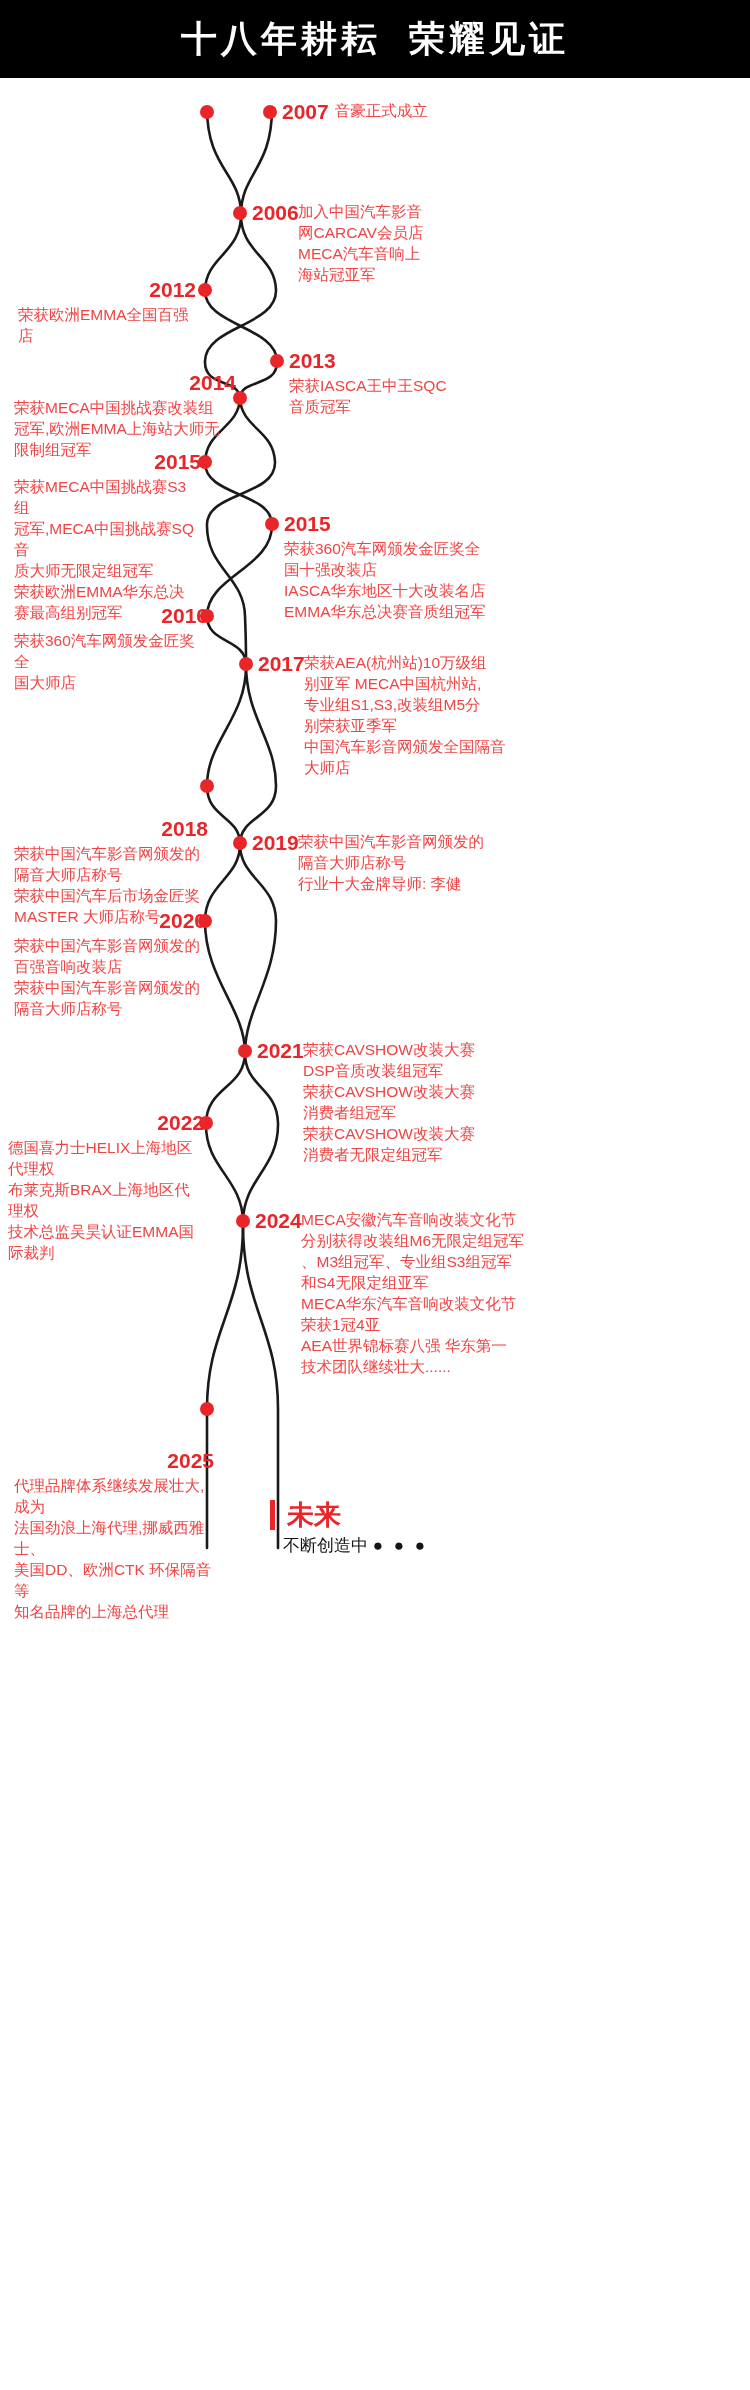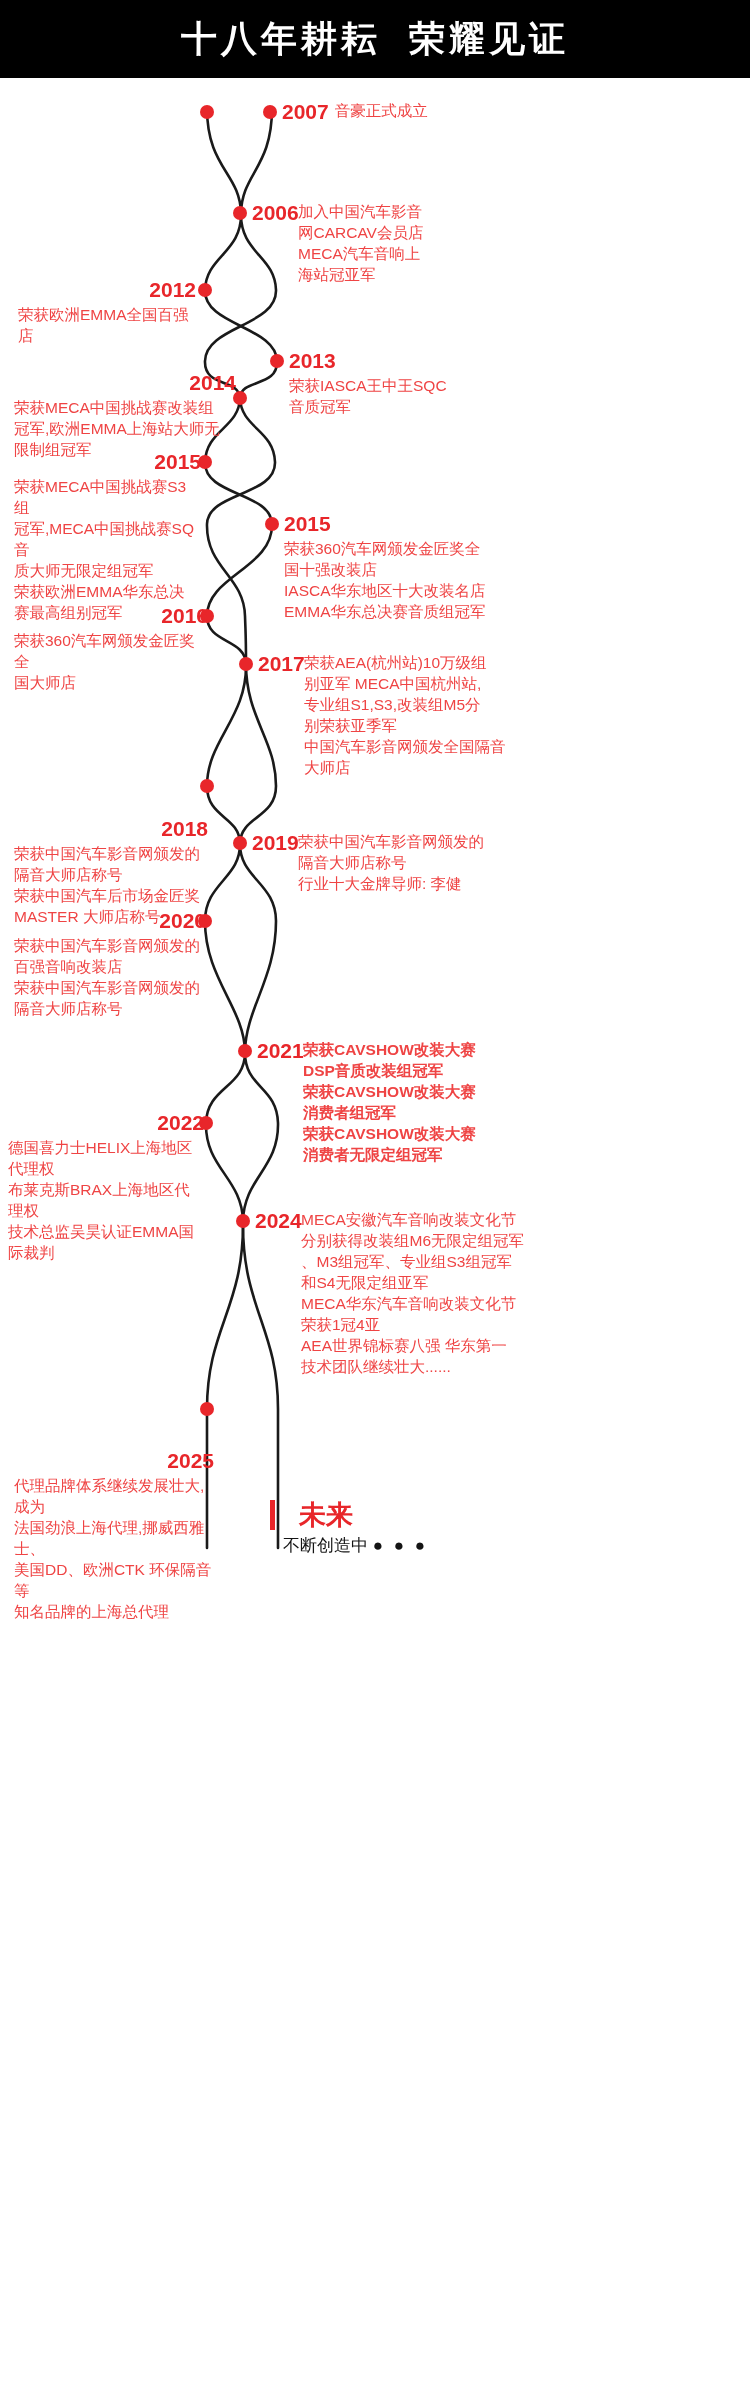--- a/index.html
+++ b/index.html
@@ -81,21 +81,21 @@
     position: absolute;
     z-index: 6;
   }
   #future-title {
     color: #e8262a;
     font-size: 27px;
     font-weight: bold;
     line-height: 30px;
     font-family: "Liberation Sans", sans-serif;
     border-left: 5px solid #e8262a;
-    padding-left: 24px;
+    padding-left: 12px;
   }
   #future-sub {
     color: #141414;
     font-size: 17px;
     line-height: 24px;
     margin-top: 4px;
     padding-left: 13px;
     font-family: "Liberation Sans", sans-serif;
     white-space: nowrap;
   }
@@ -252,21 +252,21 @@
   <div class="entry left" style="left:14px; top:831px; width:192px;">
     <div class="year">2020</div>
     <div class="desc" style="margin-top:2px;">荣获中国汽车影音网颁发的
 百强音响改装店
 荣获中国汽车影音网颁发的
 隔音大师店称号</div>
   </div>
 
   <div class="entry right" style="left:257px; top:961px;">
     <div class="year">2021</div>
-    <div class="desc" style="margin-top:-24px; margin-left:46px;font-weight:bold;">荣获CAVSHOW改装大赛
+    <div class="desc" style="margin-top:-24px; margin-left:46px;">荣获CAVSHOW改装大赛
 DSP音质改装组冠军
 荣获CAVSHOW改装大赛
 消费者组冠军
 荣获CAVSHOW改装大赛
 消费者无限定组冠军</div>
   </div>
 
   <div class="entry left" style="left:8px; top:1033px; width:196px;">
     <div class="year">2022</div>
     <div class="desc" style="margin-top:2px;">德国喜力士HELIX上海地区代理权

